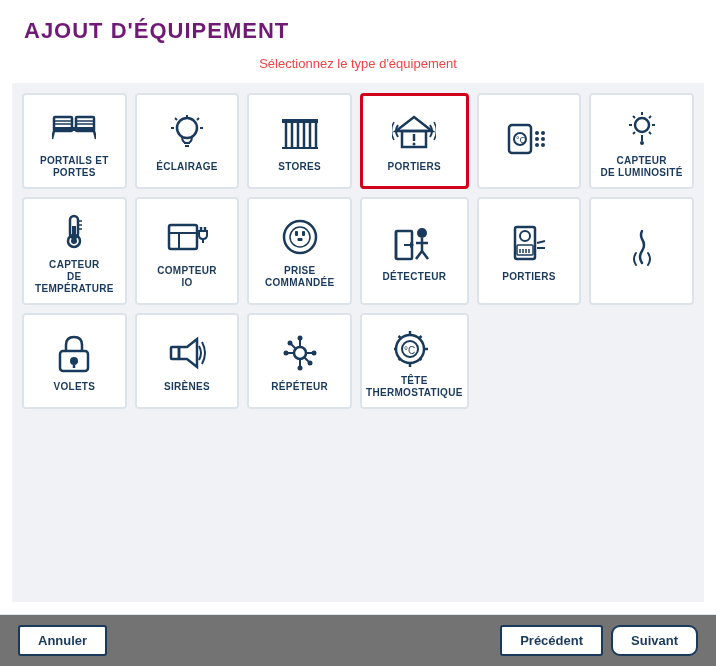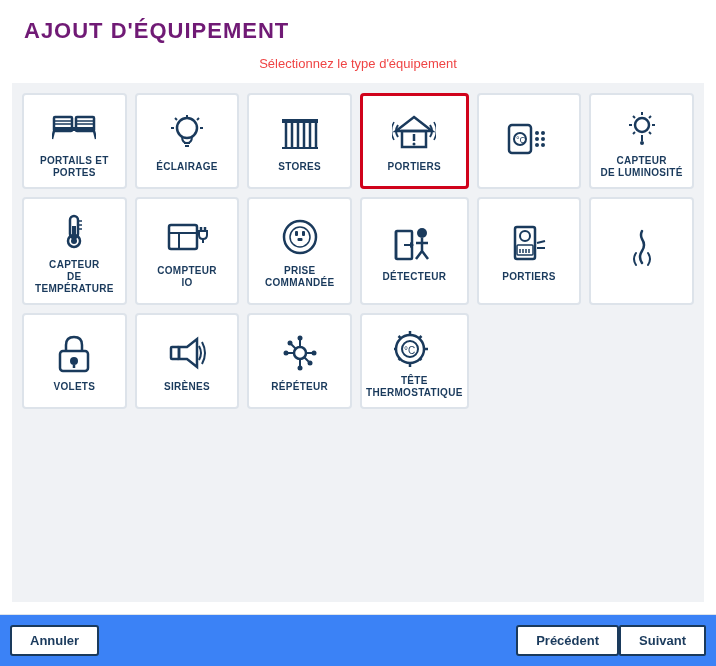--- a/index.html
+++ b/index.html
@@ -71,46 +71,46 @@
     }
     .cell-label {
       font-size: 10px;
       color: #1a3a5c;
       font-weight: bold;
       text-align: center;
       line-height: 1.2;
       letter-spacing: 0.3px;
     }
     .footer {
-      background: #3b82f6;
+      background: #737373;
       border-top: 1px solid #dde3ea;
-      padding: 10px 10px;
+      padding: 10px 18px;
       display: flex;
       justify-content: space-between;
       align-items: center;
     }
     .btn {
       border: 2px solid #1a3a5c;
       background: #fff;
       color: #1a3a5c;
       font-size: 13px;
       font-weight: bold;
       padding: 6px 18px;
       border-radius: 3px;
       cursor: pointer;
     }
-    .btn-group { display: flex; }
+    .btn-group { display: flex; gap: 8px; }
     .btn-suivant {
       border: 2px solid #1a3a5c;
       background: #fff;
       color: #1a3a5c;
       font-size: 13px;
       font-weight: bold;
       padding: 6px 18px;
-      border-radius: 2px;
+      border-radius: 9px;
       cursor: pointer;
     }
     
     svg { width: 44px; height: 40px; }
   </style>
 </head>
 <body>
 
 <div class="page-wrapper">
   <div class="page-title">AJOUT D'ÉQUIPEMENT</div>

